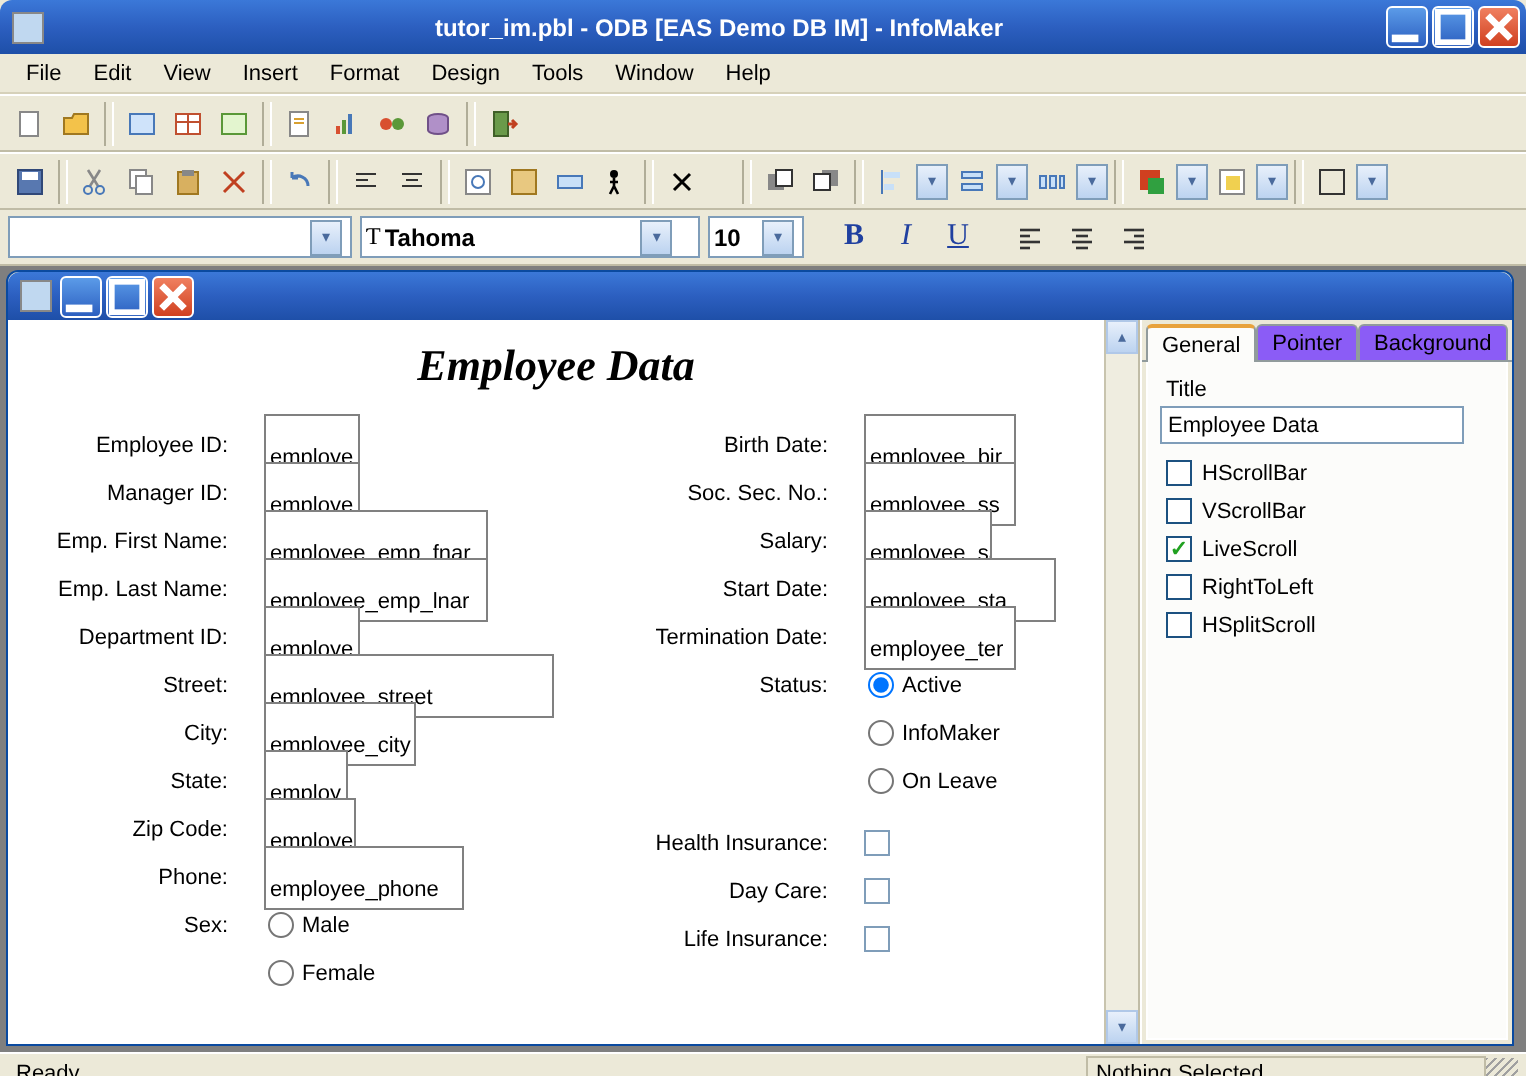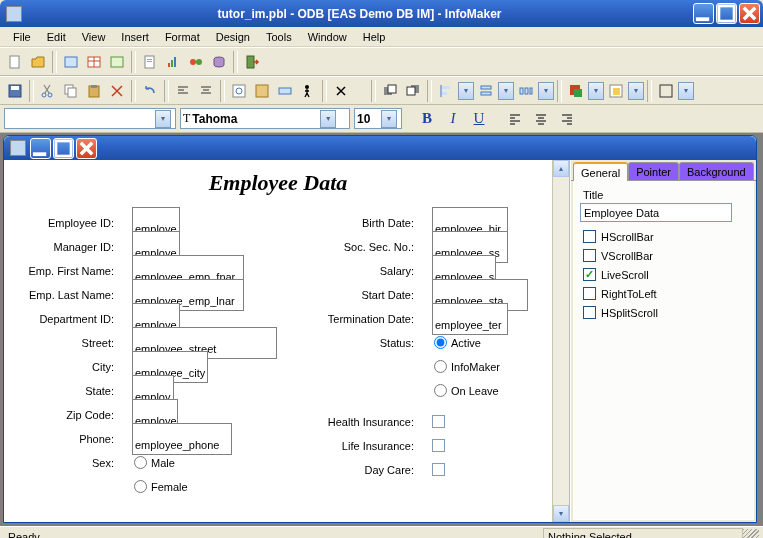--- a/index.html
+++ b/index.html
@@ -529,25 +529,25 @@
                     <input type="radio" name="st" style="">
                     <span>On Leave</span>
                   </label>
               </div>
               <div style="height:4px"></div>
               <div class="row">
                   <span class="lbl big">Health Insurance:</span>
                   <div class="cb"></div>
                 </div>
               <div class="row">
+                  <span class="lbl big">Day Care:</span>
+                  <div class="cb"></div>
+                </div>
+              <div class="row">
                   <span class="lbl big">Life Insurance:</span>
-                  <div class="cb"></div>
-                </div>
-              <div class="row">
-                  <span class="lbl big">Day Care:</span>
                   <div class="cb"></div>
                 </div>
             </div>
           </div>
         </div>
         <div class="vscroll">
           <div class="arr">▴</div>
           <div class="track"></div>
           <div class="arr">▾</div>
         </div>

